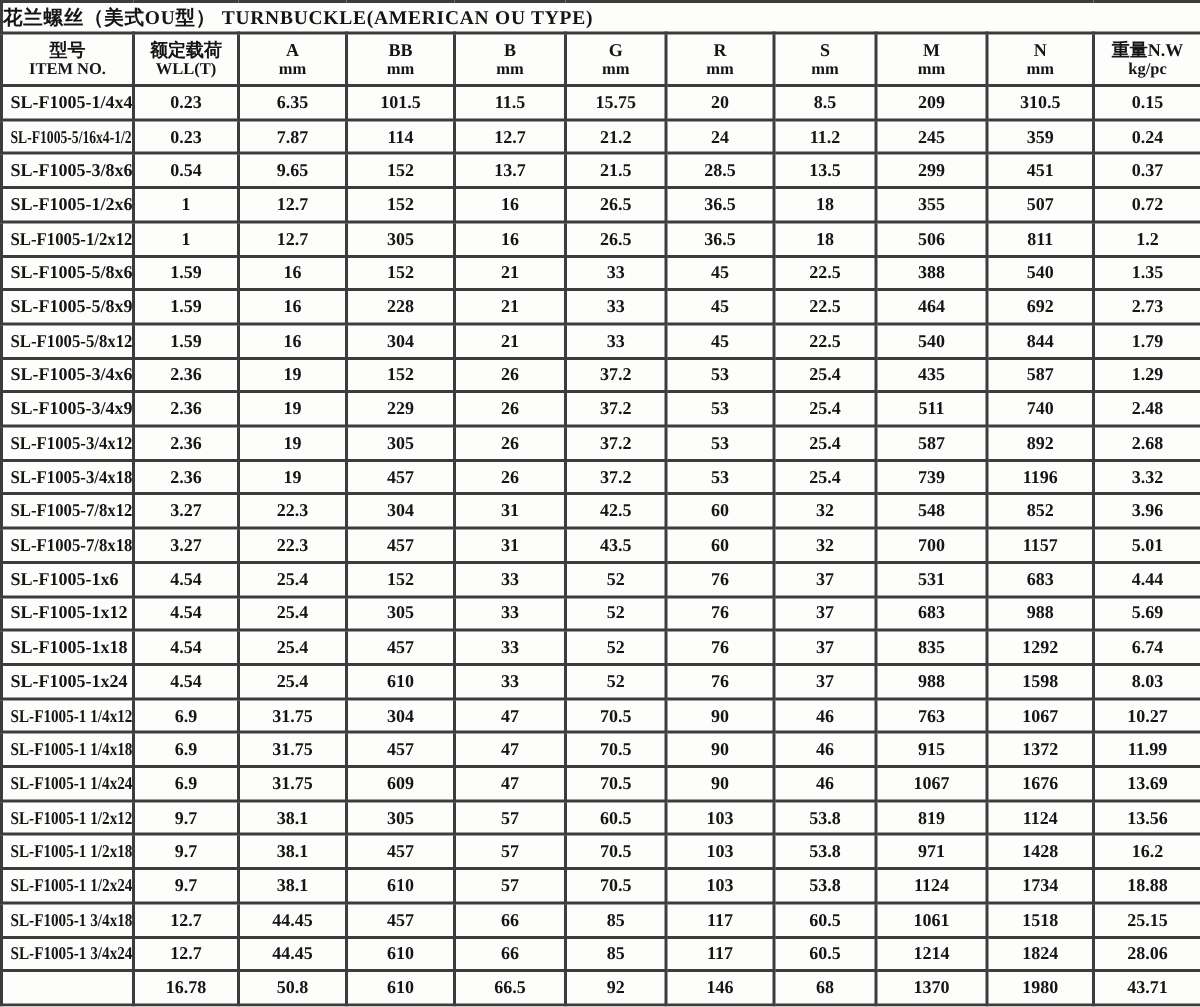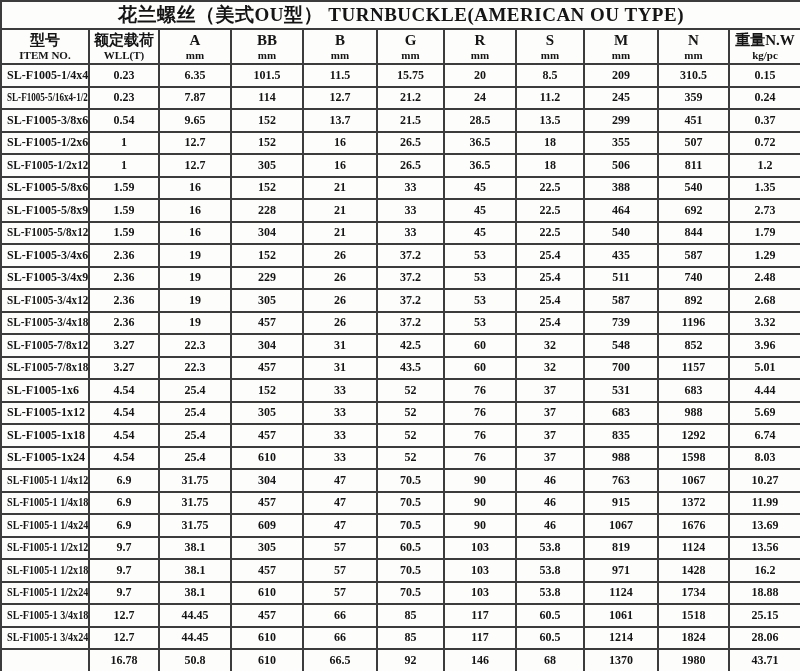--- a/index.html
+++ b/index.html
@@ -24,34 +24,34 @@
     color:#151515;
   }
   th,td{
     border:2px solid #3c3c3c;
     padding:0;
     overflow:hidden;
     vertical-align:middle;
   }
   tr.title-row th{
     height:19px;
-    font-size:19px;
+    font-size:13px;
     font-weight:bold;
-    text-align:center;
+    text-align:left;
     letter-spacing:.5px;
     white-space:nowrap;
     margin-left:22px;
   }
   tr.header-row th{
     height:33px;
     text-align:center;
     font-weight:bold;
     line-height:1.2;
   }
-  .h-line1{display:block;font-size:15px;font-weight:bold;white-space:nowrap;}
+  .h-line1{display:block;font-size:12px;font-weight:bold;white-space:nowrap;}
   .h-line2{display:block;font-size:11px;font-weight:bold;white-space:nowrap;}
   tbody td{
     height:20.5px;
     font-size:12px;
     font-weight:bold;
     text-align:center;
     white-space:nowrap;
   }
   td.c-item{
     text-align:left;

